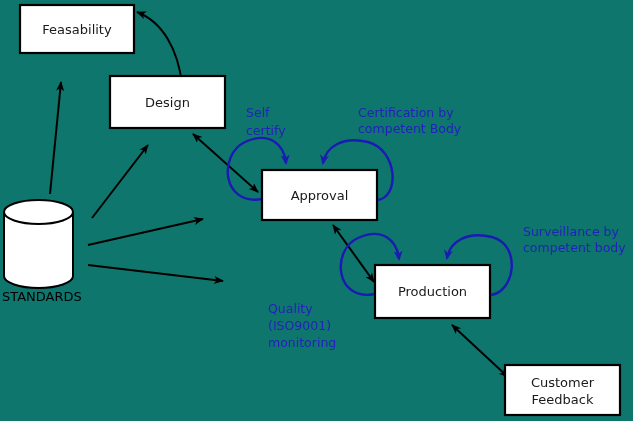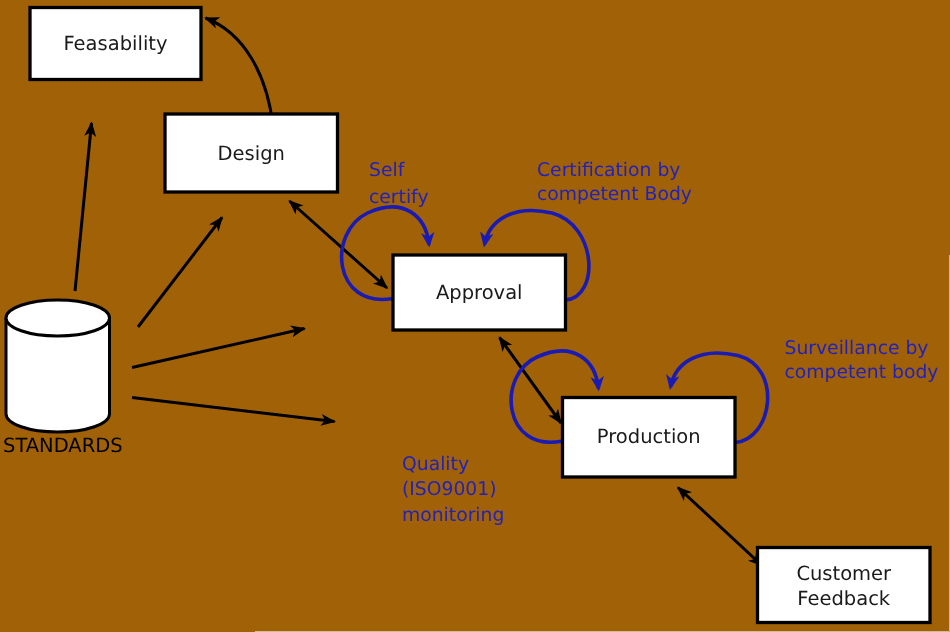--- a/index.html
+++ b/index.html
@@ -7,21 +7,21 @@
     padding: 0;
     background: #ffffff;
   }
   body {
     font-family: "DejaVu Sans", sans-serif;
   }
   #canvas {
     position: relative;
     width: 633px;
     height: 421px;
-    background: #a16207;
+    background: #0f766e;
     overflow: hidden;
   }
   #diagram-svg {
     position: absolute;
     left: 0;
     top: 0;
     width: 633px;
     height: 421px;
   }
   .node-box {

